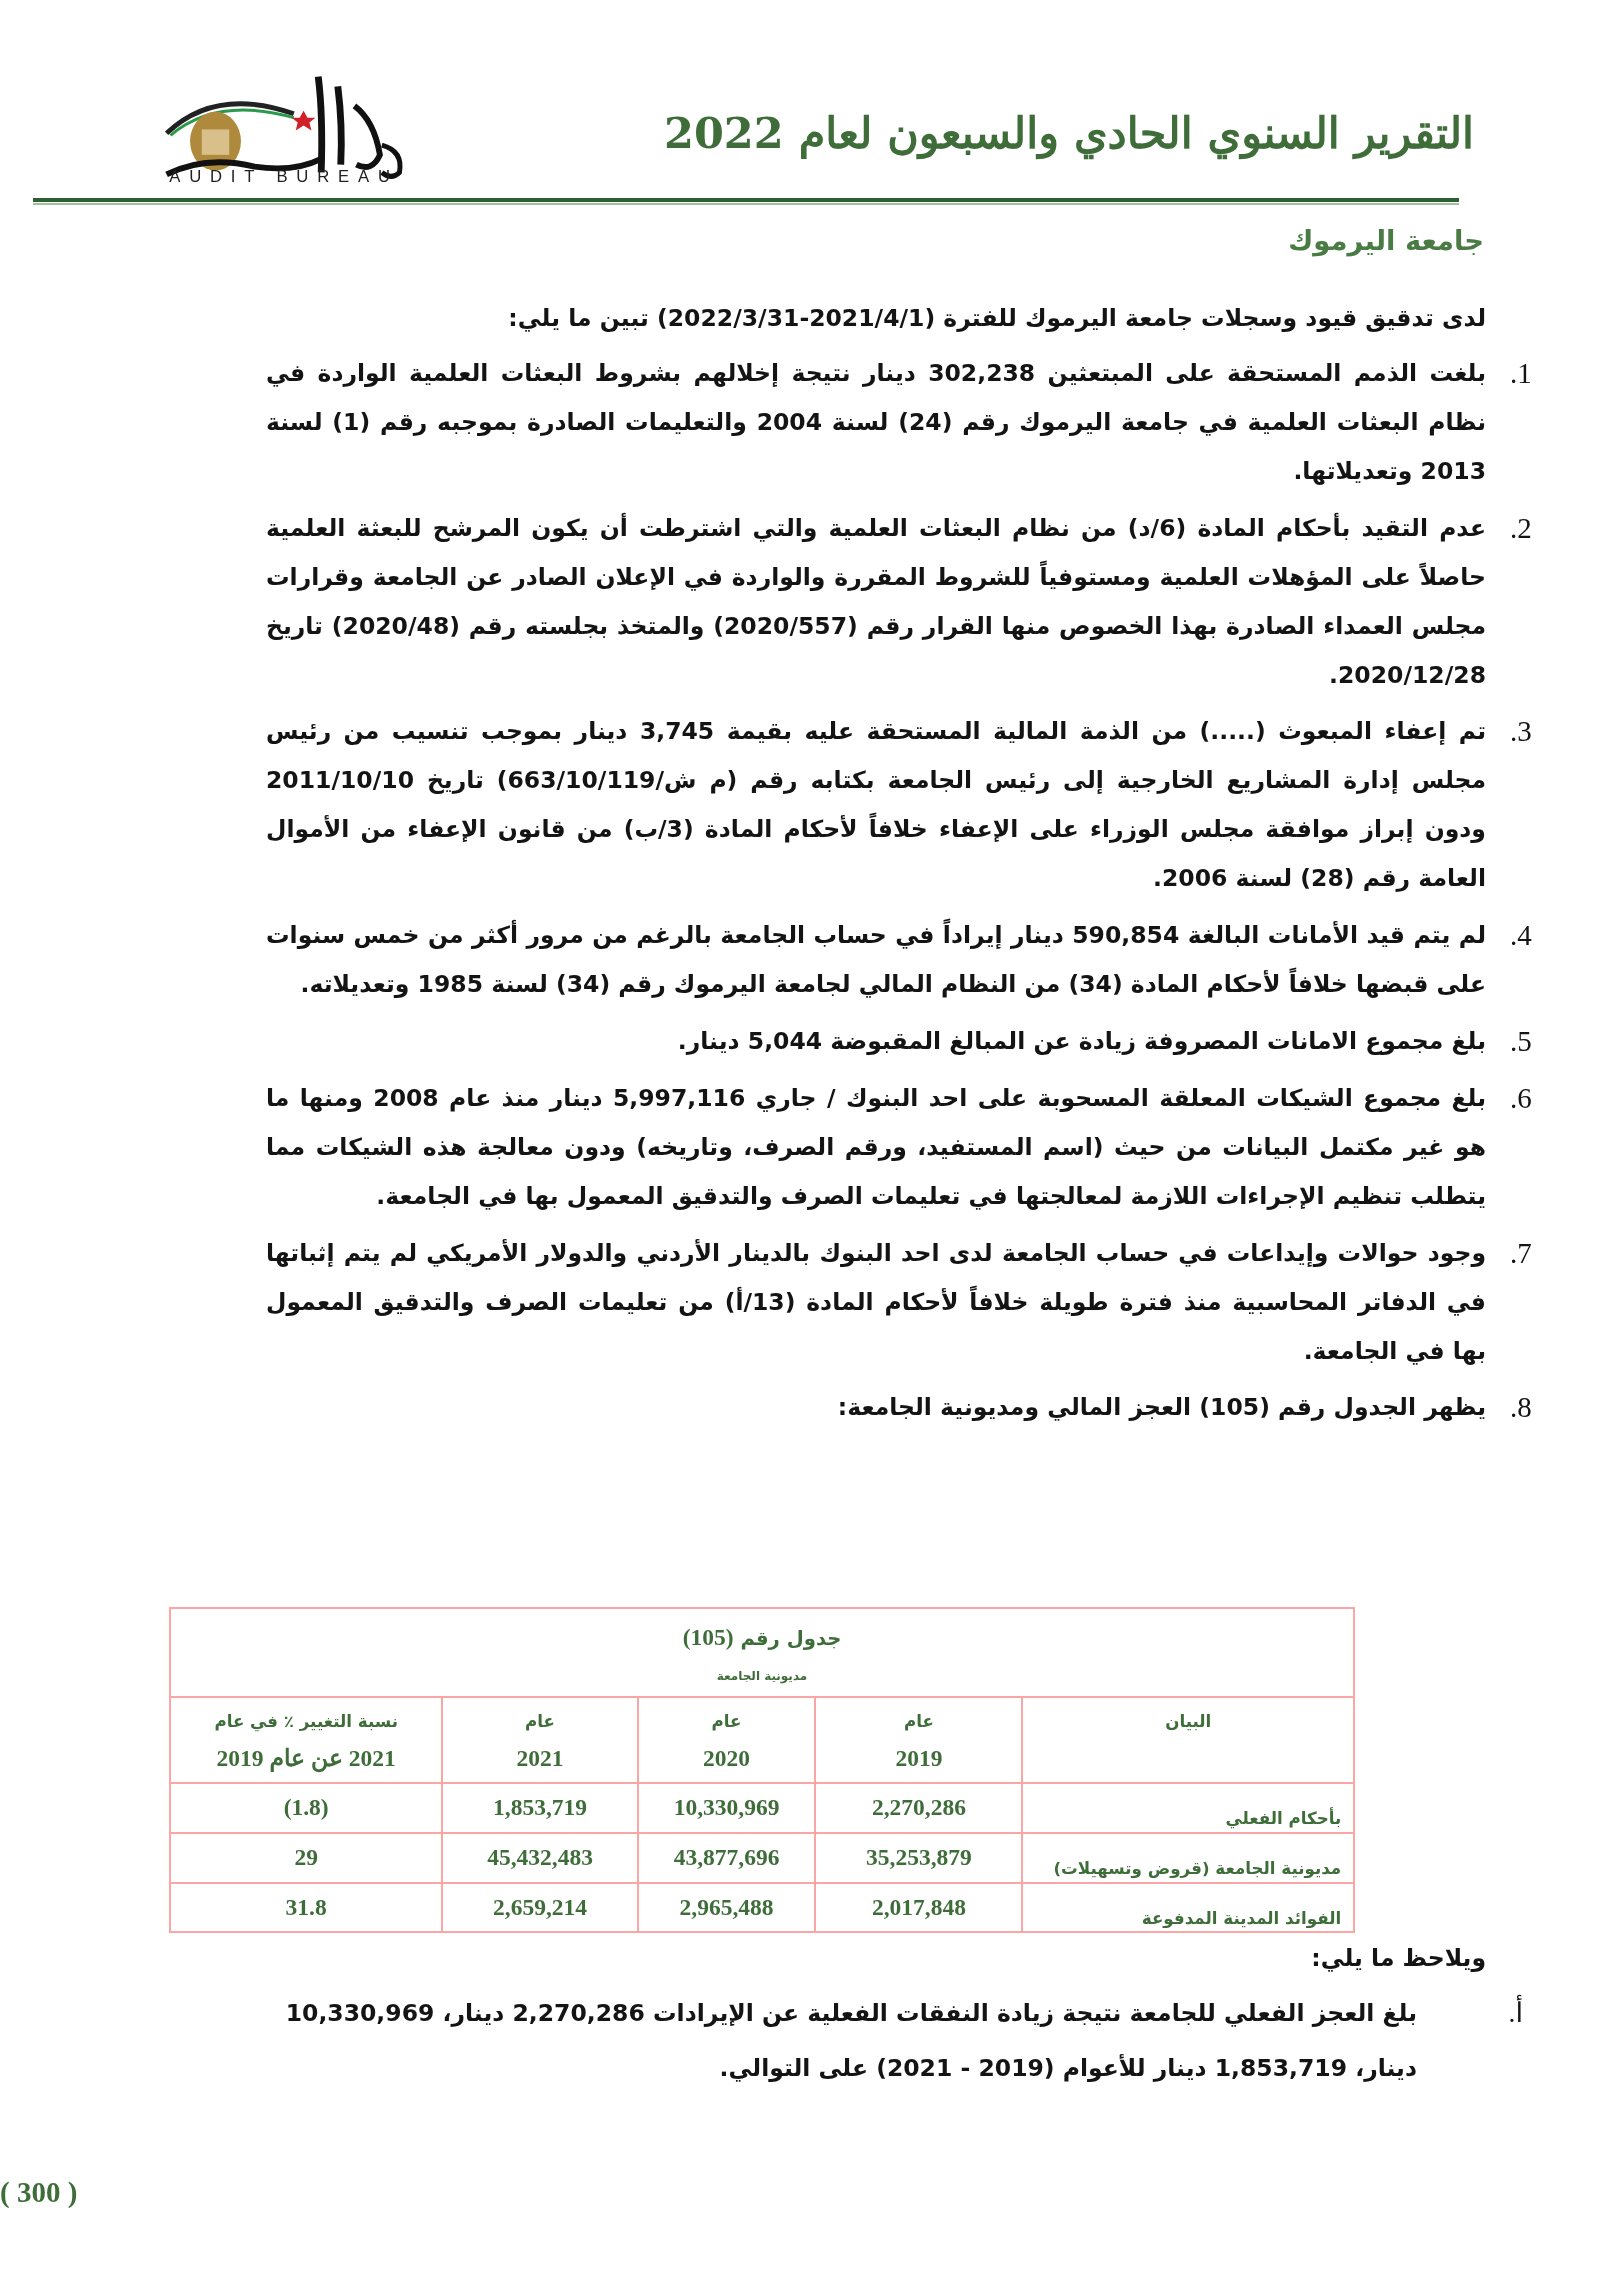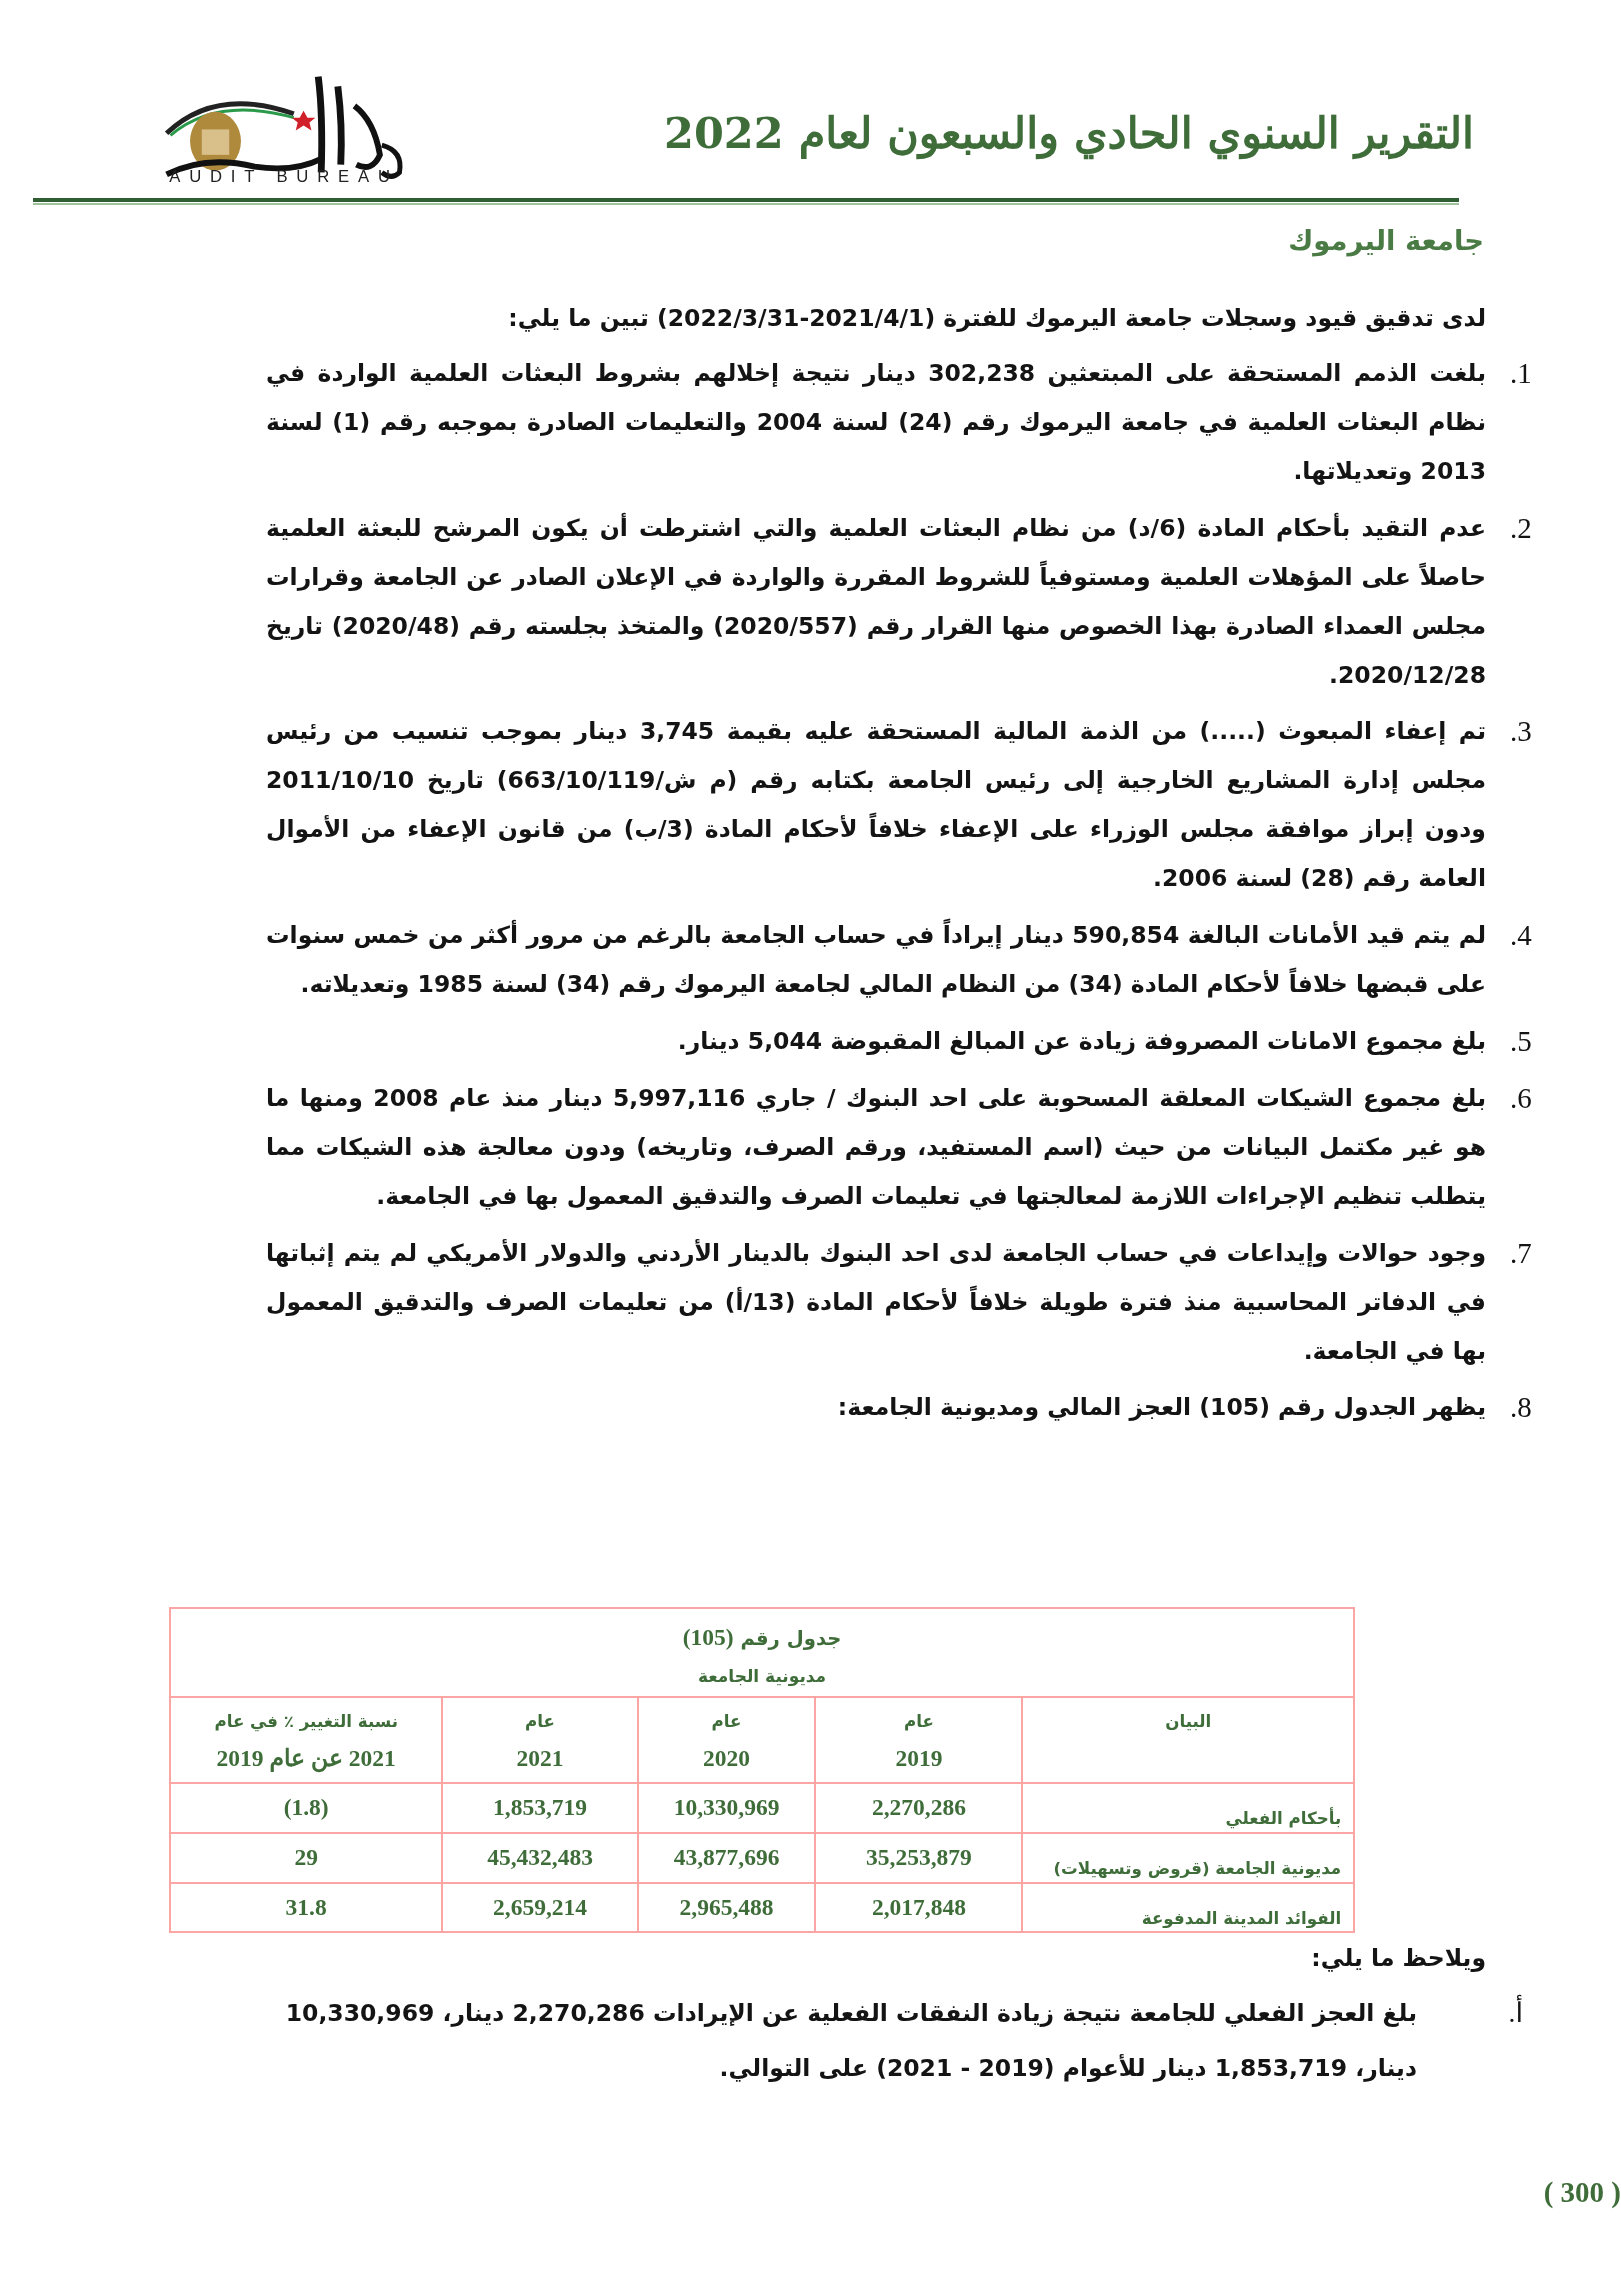--- a/index.html
+++ b/index.html
@@ -33,34 +33,34 @@
   .item { position: relative; padding-right: 0; margin: 0 0 7.8px 0; text-align: justify; }
   .item-num {
     position: absolute; right: -83px; top: 0; width: 59px; text-align: left;
     font-family: "Liberation Serif", serif; font-weight: normal; font-size: 29px;
   }
 
   .table-wrap { position: absolute; left: 169px; top: 1607px; width: 1186px; }
   table { width: 100%; border-collapse: collapse; direction: rtl; color: #3f6d3a; }
   td, th { border: 2px solid #fca5a5; text-align: center; font-weight: bold; }
   .cap td { border-bottom: none; padding-top: 9.8px; height: 37px; font-size: 19.6px; }
-  .cap2 td { border-top: none; height: 37px; font-size: 17px; margin-left: 25px; }
+  .cap2 td { border-top: none; height: 37px; font-size: 12px; margin-left: 25px; }
   .cap-num { font-family: "Liberation Serif", serif; font-size: 23.5px; }
   .hdr th { height: 82px; font-size: 16.7px; line-height: 37px; font-weight: bold; }
   .hdr .yr { font-family: "Liberation Serif", serif; font-size: 23.5px; }
   .row td { height: 43px; font-family: "Liberation Serif", serif; font-size: 23.5px; }
   .row td.label { font-family: "DejaVu Sans", sans-serif; font-size: 16.7px; text-align: right; padding-right: 11.8px; vertical-align: bottom; padding-bottom: 3.9px; }
   .notes {
     position: absolute; right: 135px; top: 1931px; width: 1220px; direction: rtl;
     font-size: 23.5px; font-weight: bold; line-height: 55px; color: #141414;
   }
   .note-item { position: relative; padding-right: 69px; }
   .note-letter { position: absolute; right: -37px; top: 0; font-weight: normal; font-family: "Liberation Serif", serif; font-size: 27.4px; }
   .page-num {
-    position: absolute; left: 0; width: 1621px; top: 2176px; text-align: right;
+    position: absolute; left: 0; width: 1621px; top: 2176px; text-align: left;
     font-family: "Liberation Serif", serif; font-weight: bold; font-size: 29px; color: #3f6d3a;
   }
 </style>
 </head>
 <body>
 
 <div class="header">
   <div class="logo">
     <svg viewBox="0 0 280 140">
       <path d="M20 78 Q70 30 150 58" stroke="#222" stroke-width="5" fill="none"></path>

